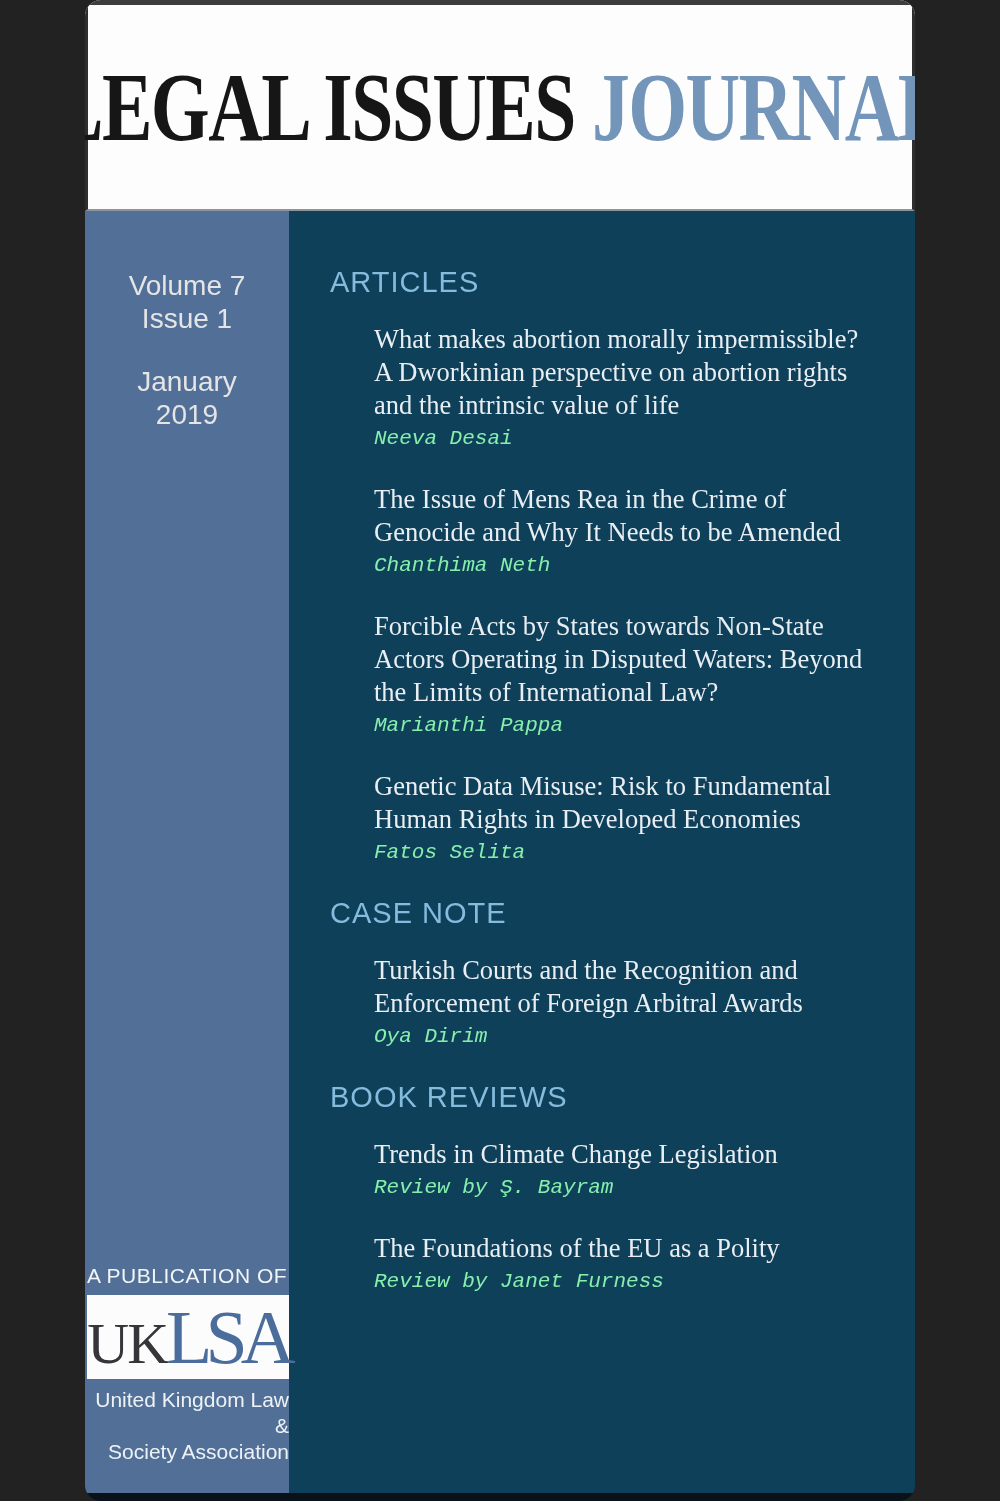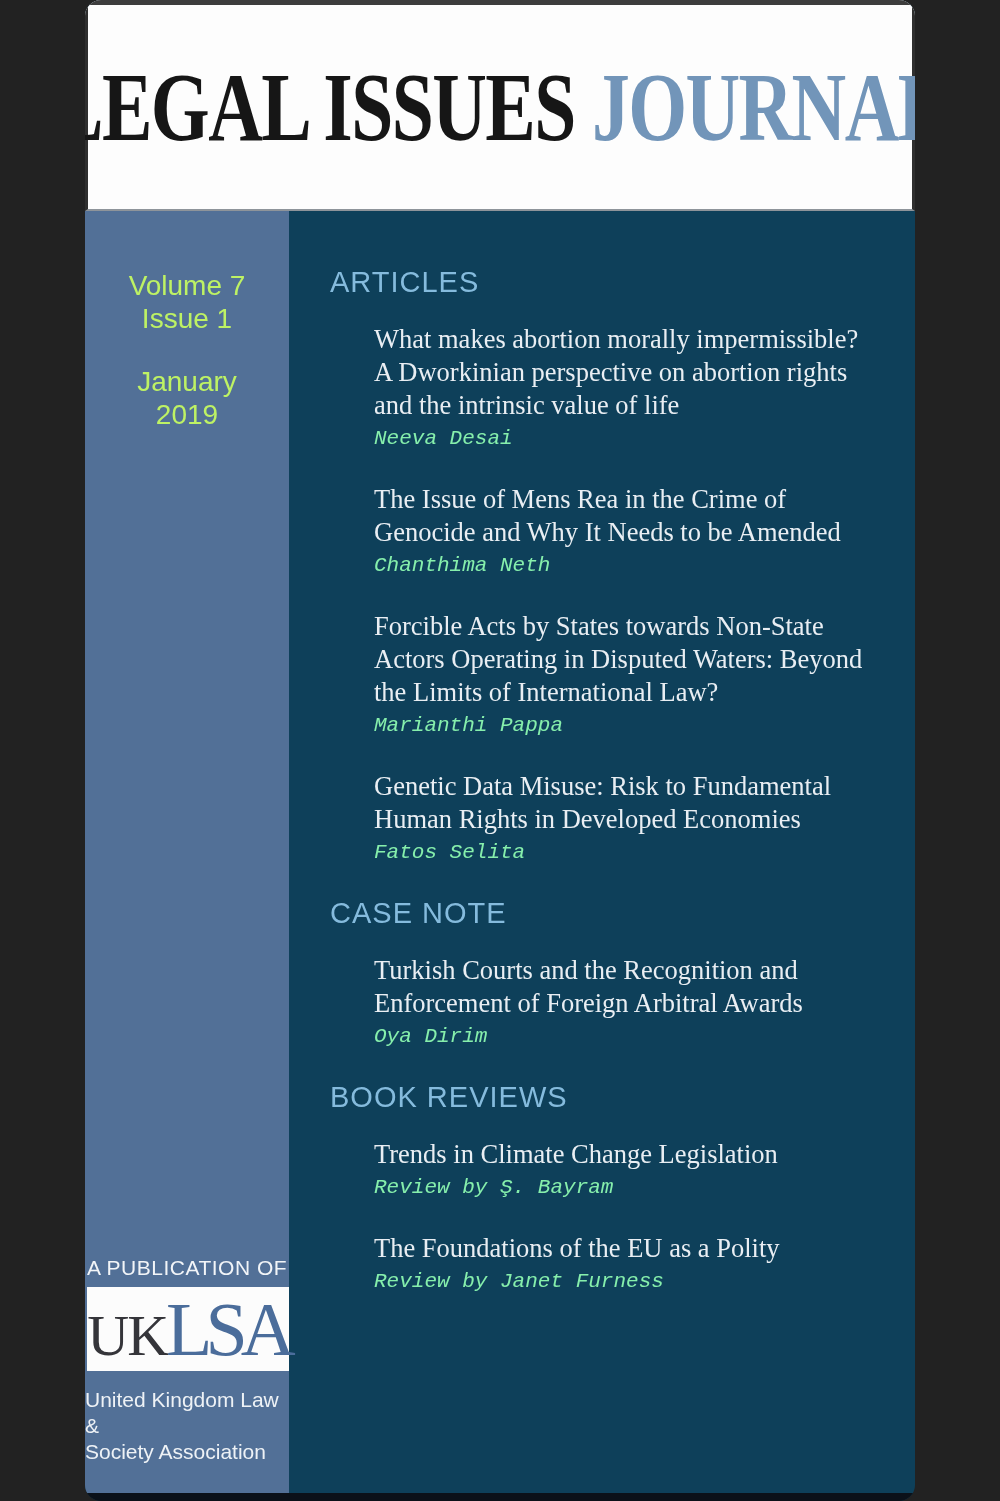--- a/index.html
+++ b/index.html
@@ -41,21 +41,21 @@
   .content { flex: 1; display: flex; }
   .sidebar {
     width: 204px;
     background: #527097;
     position: relative;
     flex-shrink: 0;
   }
   .issue-block {
     padding-top: 58px;
     text-align: center;
-    color: #bef264;
+    color: #e5e5e5;
     font-size: 28px;
     line-height: 33px;
   }
   .issue-gap { height: 30px; }
   
   .logo-block { position: absolute; bottom: 28px; left: 0; width: 100%; }
   .pub-label {
     text-align: center;
     color: #f2f5f8;
     font-size: 21px;
@@ -76,22 +76,22 @@
     letter-spacing: -2px;
   }
   .logo-lsa {
     font-family: "Liberation Serif", serif;
     font-size: 76px; line-height: 84px;
     color: #4b6d9b;
     letter-spacing: -7px;
     margin-left: -1px;
   }
   .assoc {
-    margin-top: 16px;
-    text-align: left;
+    margin-top: 8px;
+    text-align: right;
     color: #eef2f6;
     font-size: 21px;
     line-height: 26px;
   }
   
   .main {
     flex: 1;
     box-sizing: border-box;
     padding: 55px 50px 0 41px;
   }

